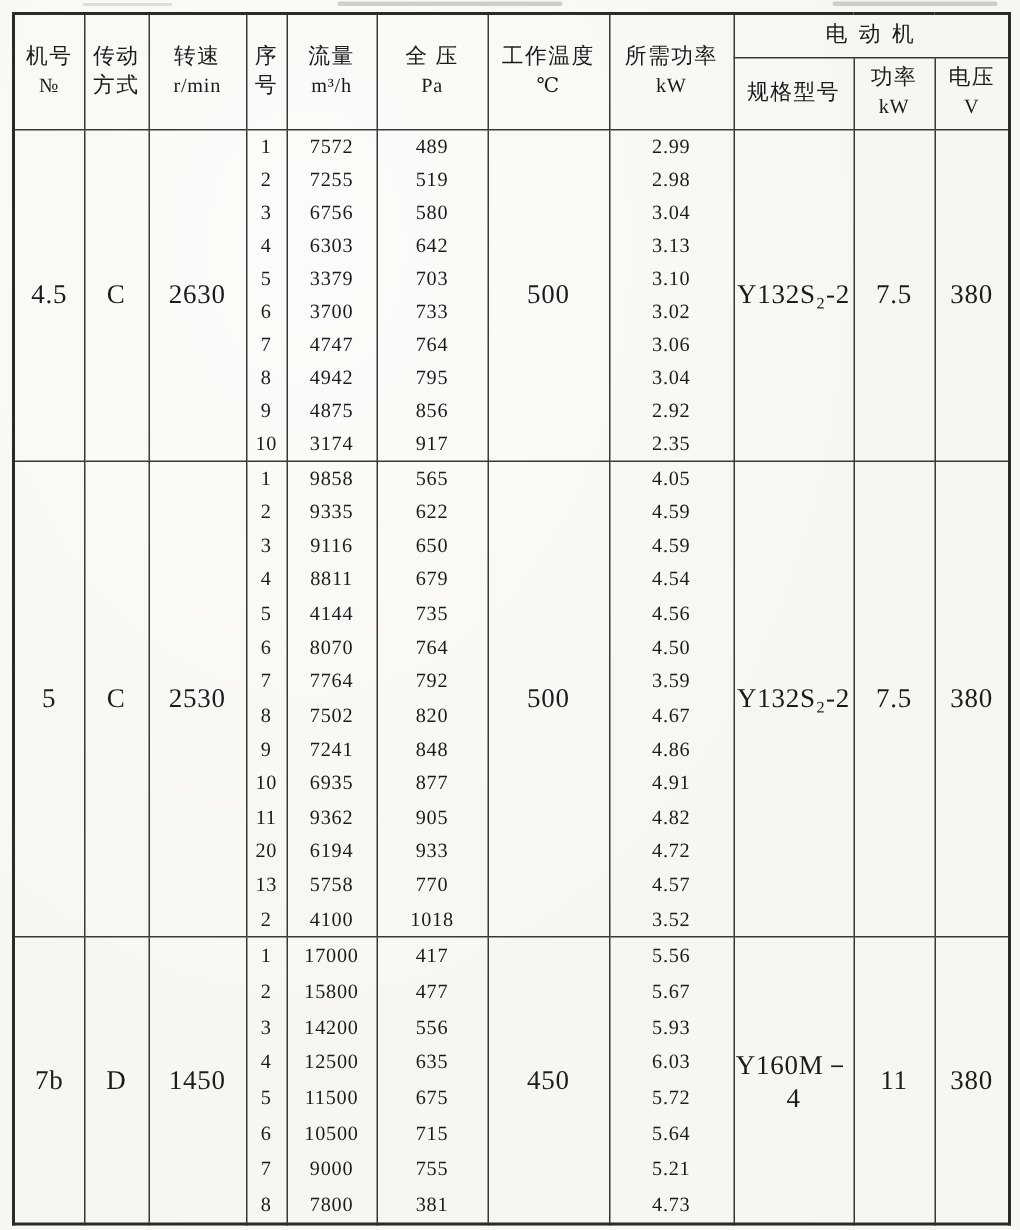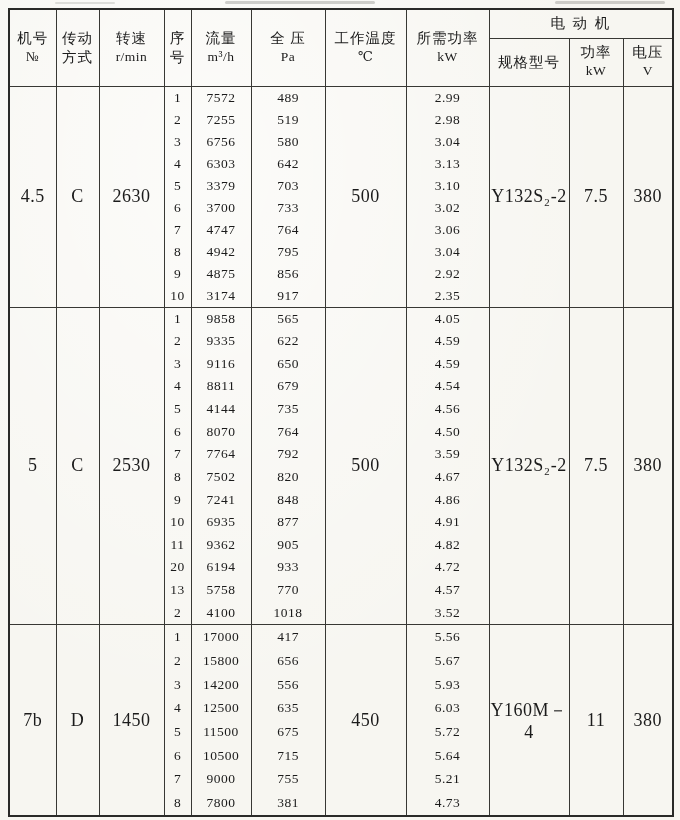--- a/index.html
+++ b/index.html
@@ -308,21 +308,21 @@
               <div class="line">12500</div>
               <div class="line">11500</div>
               <div class="line">10500</div>
               <div class="line">9000</div>
               <div class="line">7800</div>
             </div>
           </td>
           <td>
             <div class="stack">
               <div class="line">417</div>
-              <div class="line">656</div>
+              <div class="line">477</div>
               <div class="line">556</div>
               <div class="line">635</div>
               <div class="line">675</div>
               <div class="line">715</div>
               <div class="line">755</div>
               <div class="line">381</div>
             </div>
           </td>
           <td class="span-cell">450</td>
           <td>

